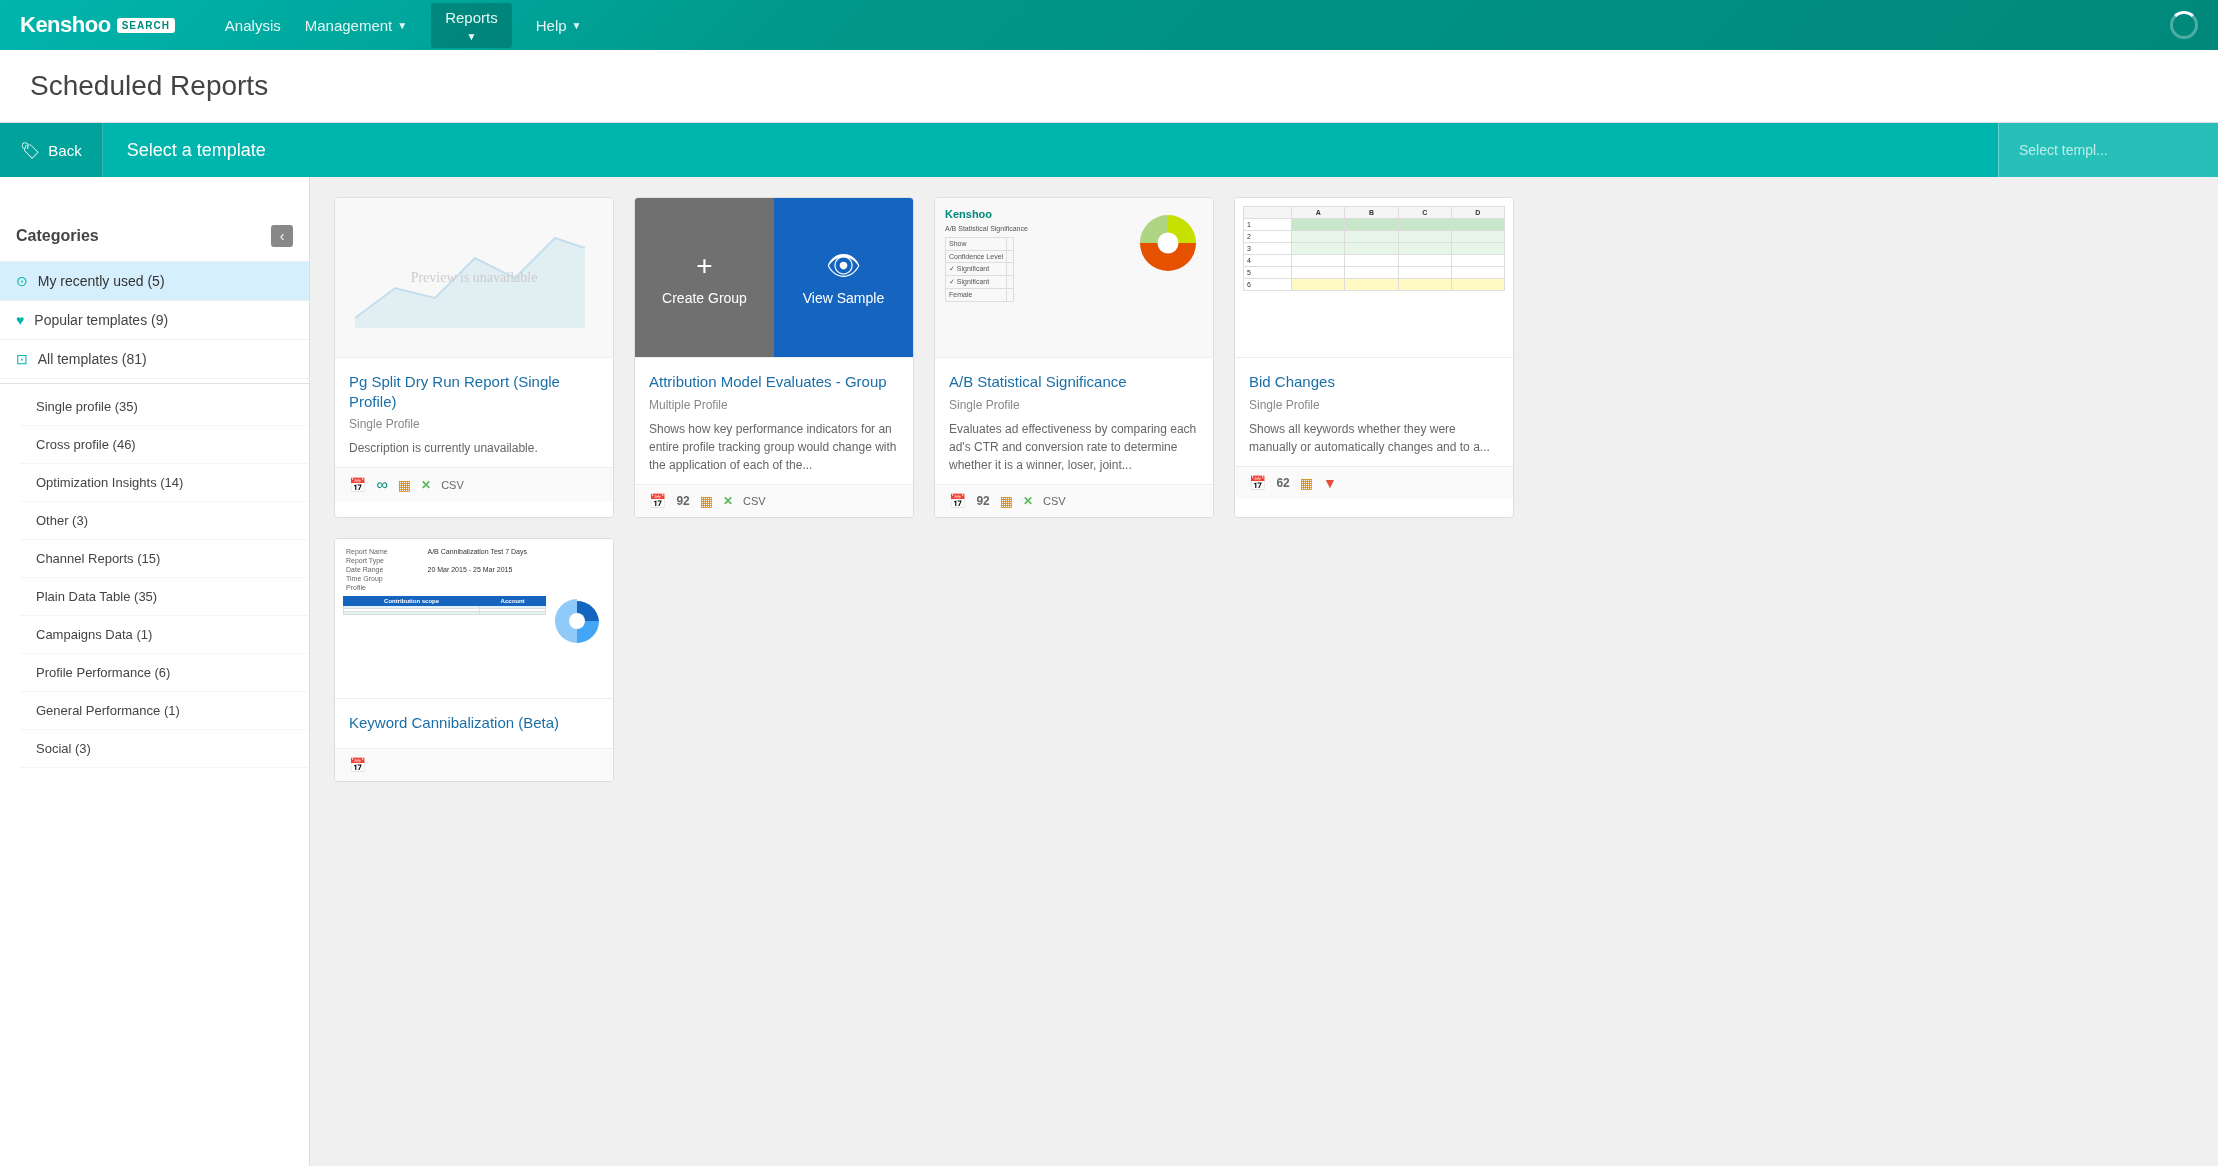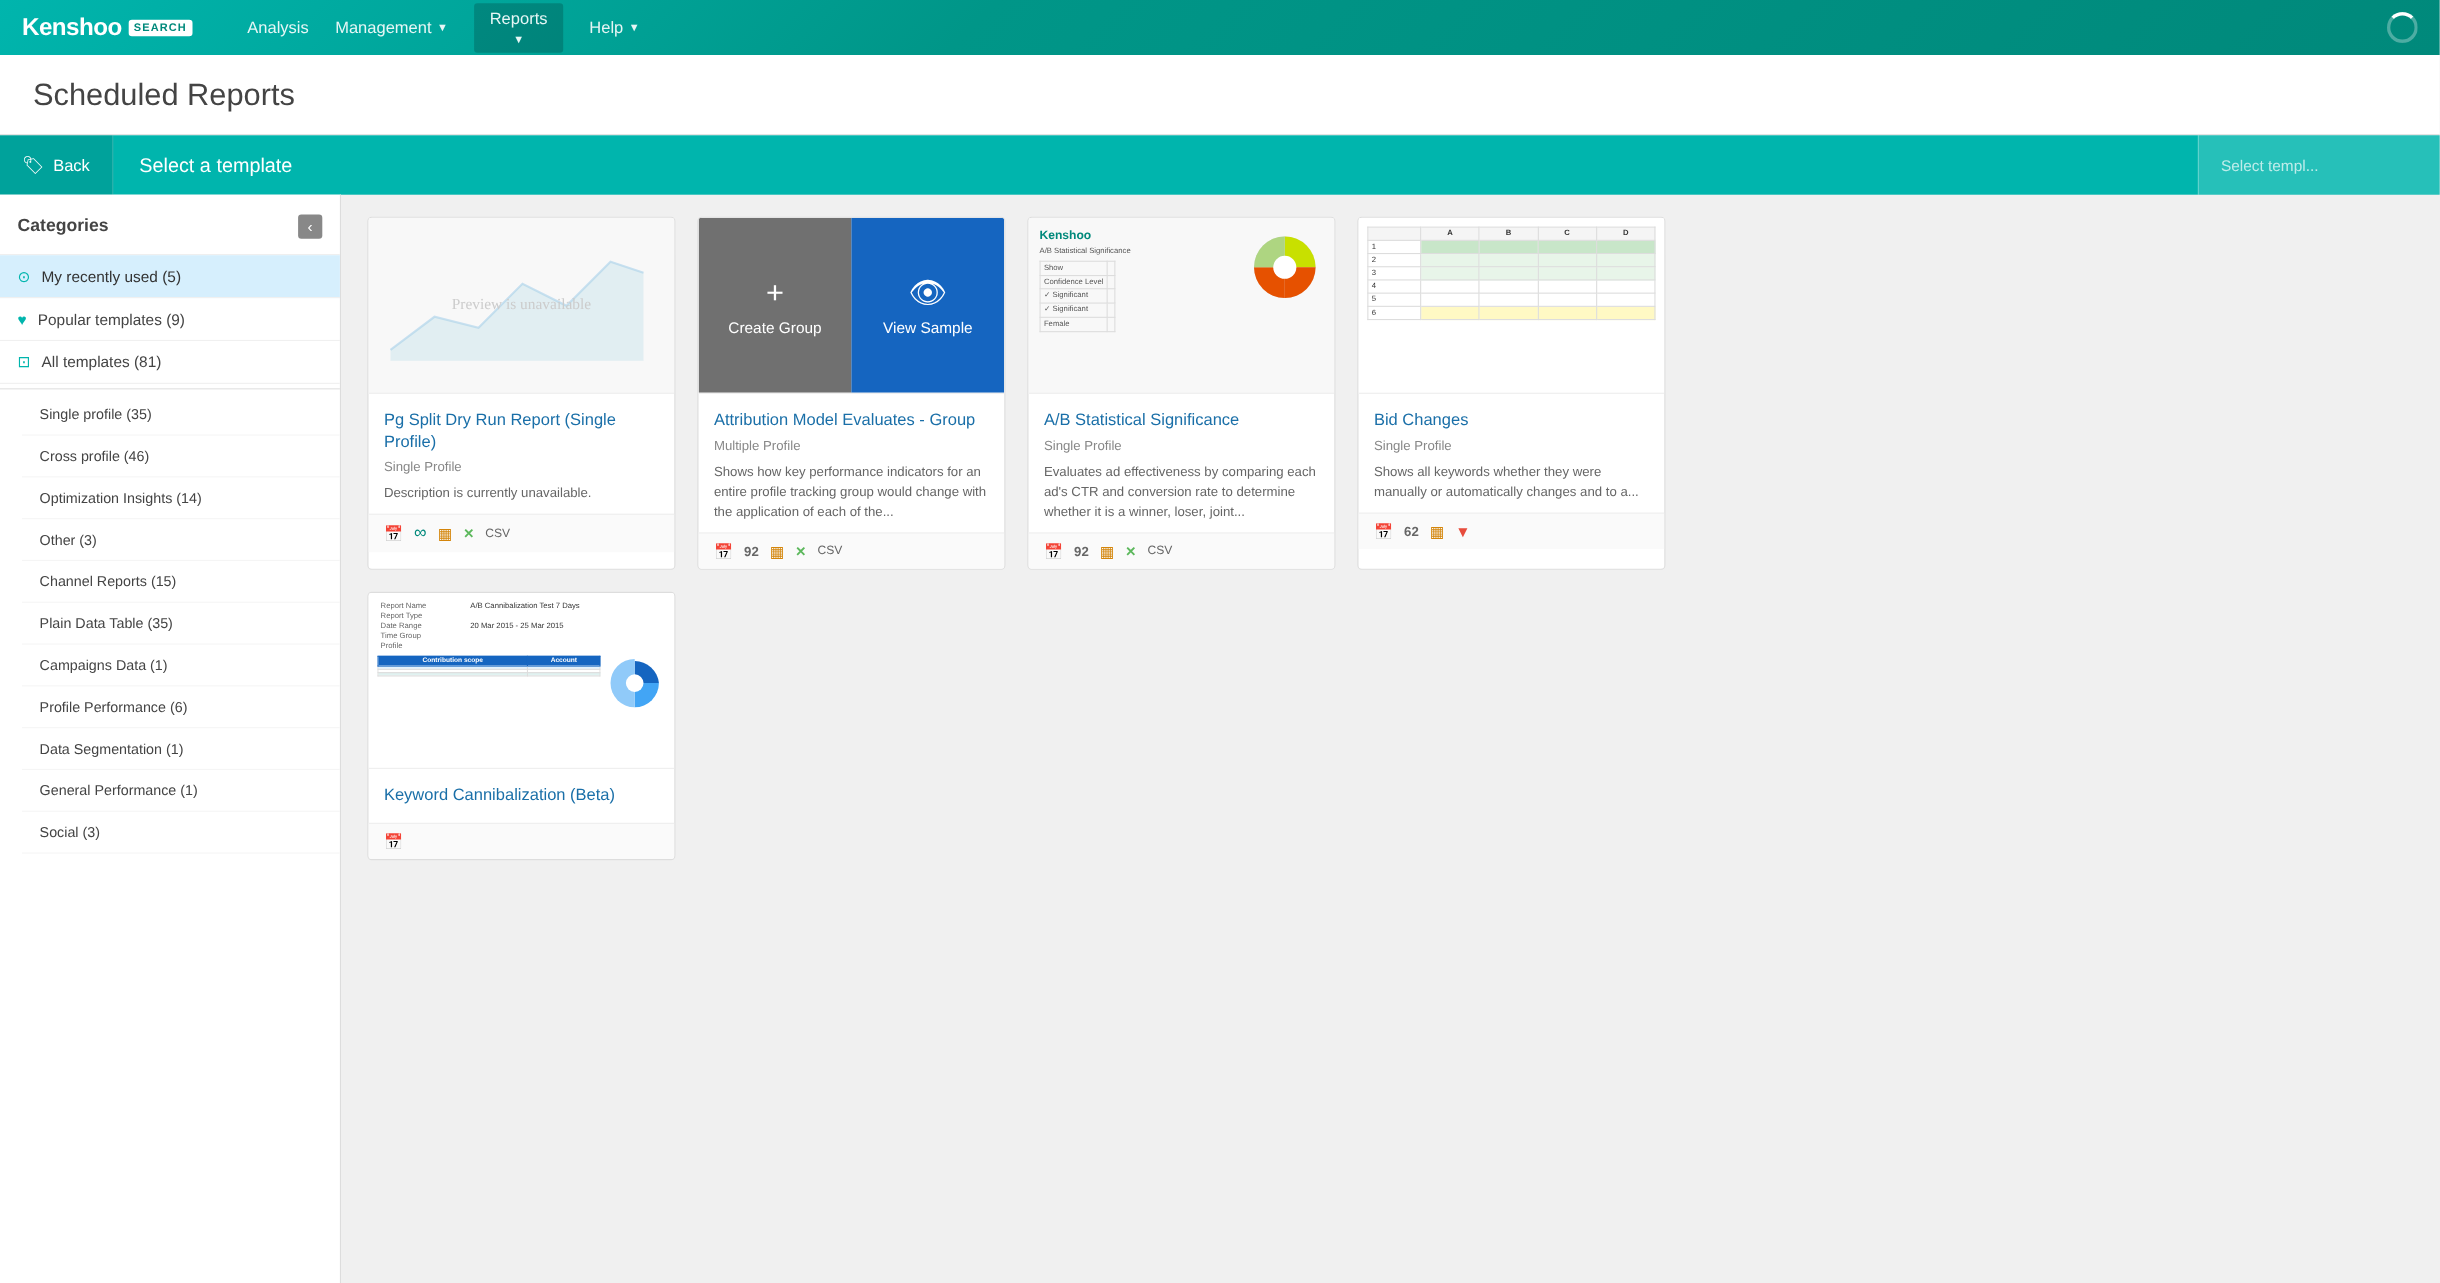--- a/index.html
+++ b/index.html
@@ -131,20 +131,21 @@
       background: white;
       border-right: 1px solid #ddd;
       flex-shrink: 0;
     }
     .sidebar-header {
       display: flex;
       align-items: center;
       justify-content: space-between;
       padding: 18px 16px 14px 16px;
       border-bottom: 1px solid #eee;
+      margin-top: 30px;
     }
     .sidebar-title {
       font-size: 16px;
       font-weight: bold;
       color: #444;
     }
     .collapse-btn {
       background: #888;
       color: white;
       border: none;
@@ -416,23 +417,20 @@
         <span>Channel Reports (15)</span>
       </div>
       <div class="sidebar-item">
         <span>Plain Data Table (35)</span>
       </div>
       <div class="sidebar-item">
         <span>Campaigns Data (1)</span>
       </div>
       <div class="sidebar-item">
         <span>Profile Performance (6)</span>
-      </div>
-      <div class="sidebar-item">
-        <span>Data Segmentation (1)</span>
       </div>
       <div class="sidebar-item">
         <span>General Performance (1)</span>
       </div>
       <div class="sidebar-item">
         <span>Social (3)</span>
       </div>
     </div>
   </div>
 

